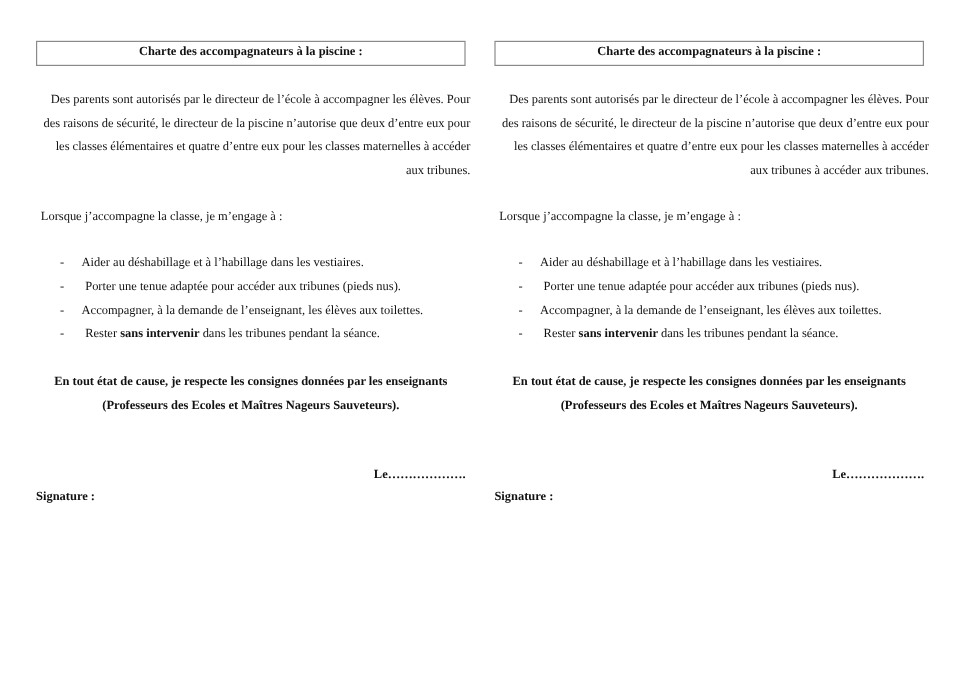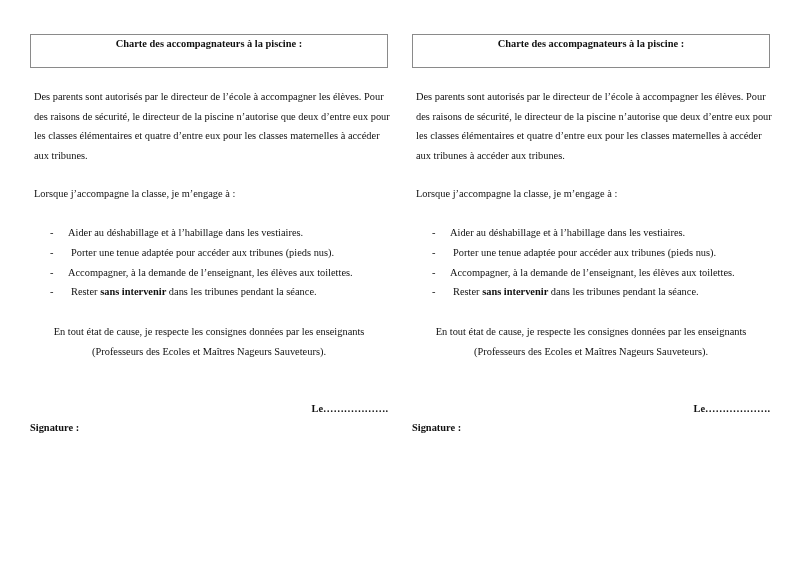--- a/index.html
+++ b/index.html
@@ -9,32 +9,32 @@
     color: #111111;
   }
   .col {
     position: absolute; top: 34px; width: 358px;
     font-size: 10.4px; line-height: 19.6px;
   }
   .col.left { left: 30px; }
   .col.right { left: 412px; }
   .title-box {
     border: 1px solid #8a8a8a;
-    height: 34px; line-height: 17px;
+    height: 21px; line-height: 17px;
     text-align: center; font-weight: bold;
     box-sizing: border-box;
   }
-  .intro { margin: 19px 0 0 4px; width: 358px; }
+  .intro { margin: 19px 0 0 4px; width: 358px; text-align: right; }
   .lead { margin: 19px 0 0 4px; }
   ul.commit { list-style: none; margin: 19px 0 0 0; padding: 0; }
   ul.commit li { position: relative; padding-left: 38px; height: 19.8px; white-space: nowrap; }
   ul.commit li .dash { position: absolute; left: 20px; }
   ul.commit li.indent .txt { padding-left: 3px; }
   .closing {
-    margin: 20px 0 0 0; text-align: center; font-weight: normal;
+    margin: 20px 0 0 0; text-align: center; font-weight: bold;
     padding: 0 4px;
   }
   .closing .l3 { line-height: 19px; }
   .date { margin: 38px 0 0 4px; font-weight: bold; text-align: right; }
   .sig { text-align: left; font-weight: bold; margin-top: 0; }
 </style>
 </head>
 <body>
 
 <div class="col left">

